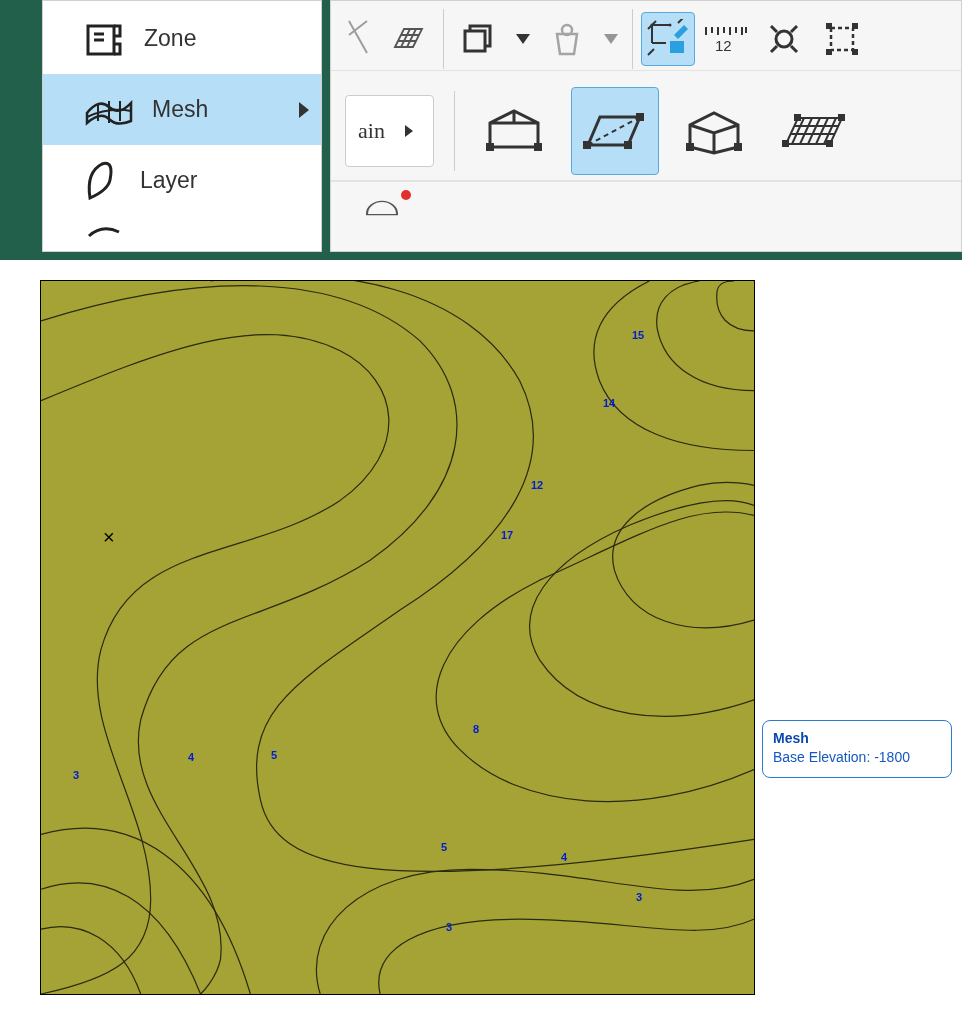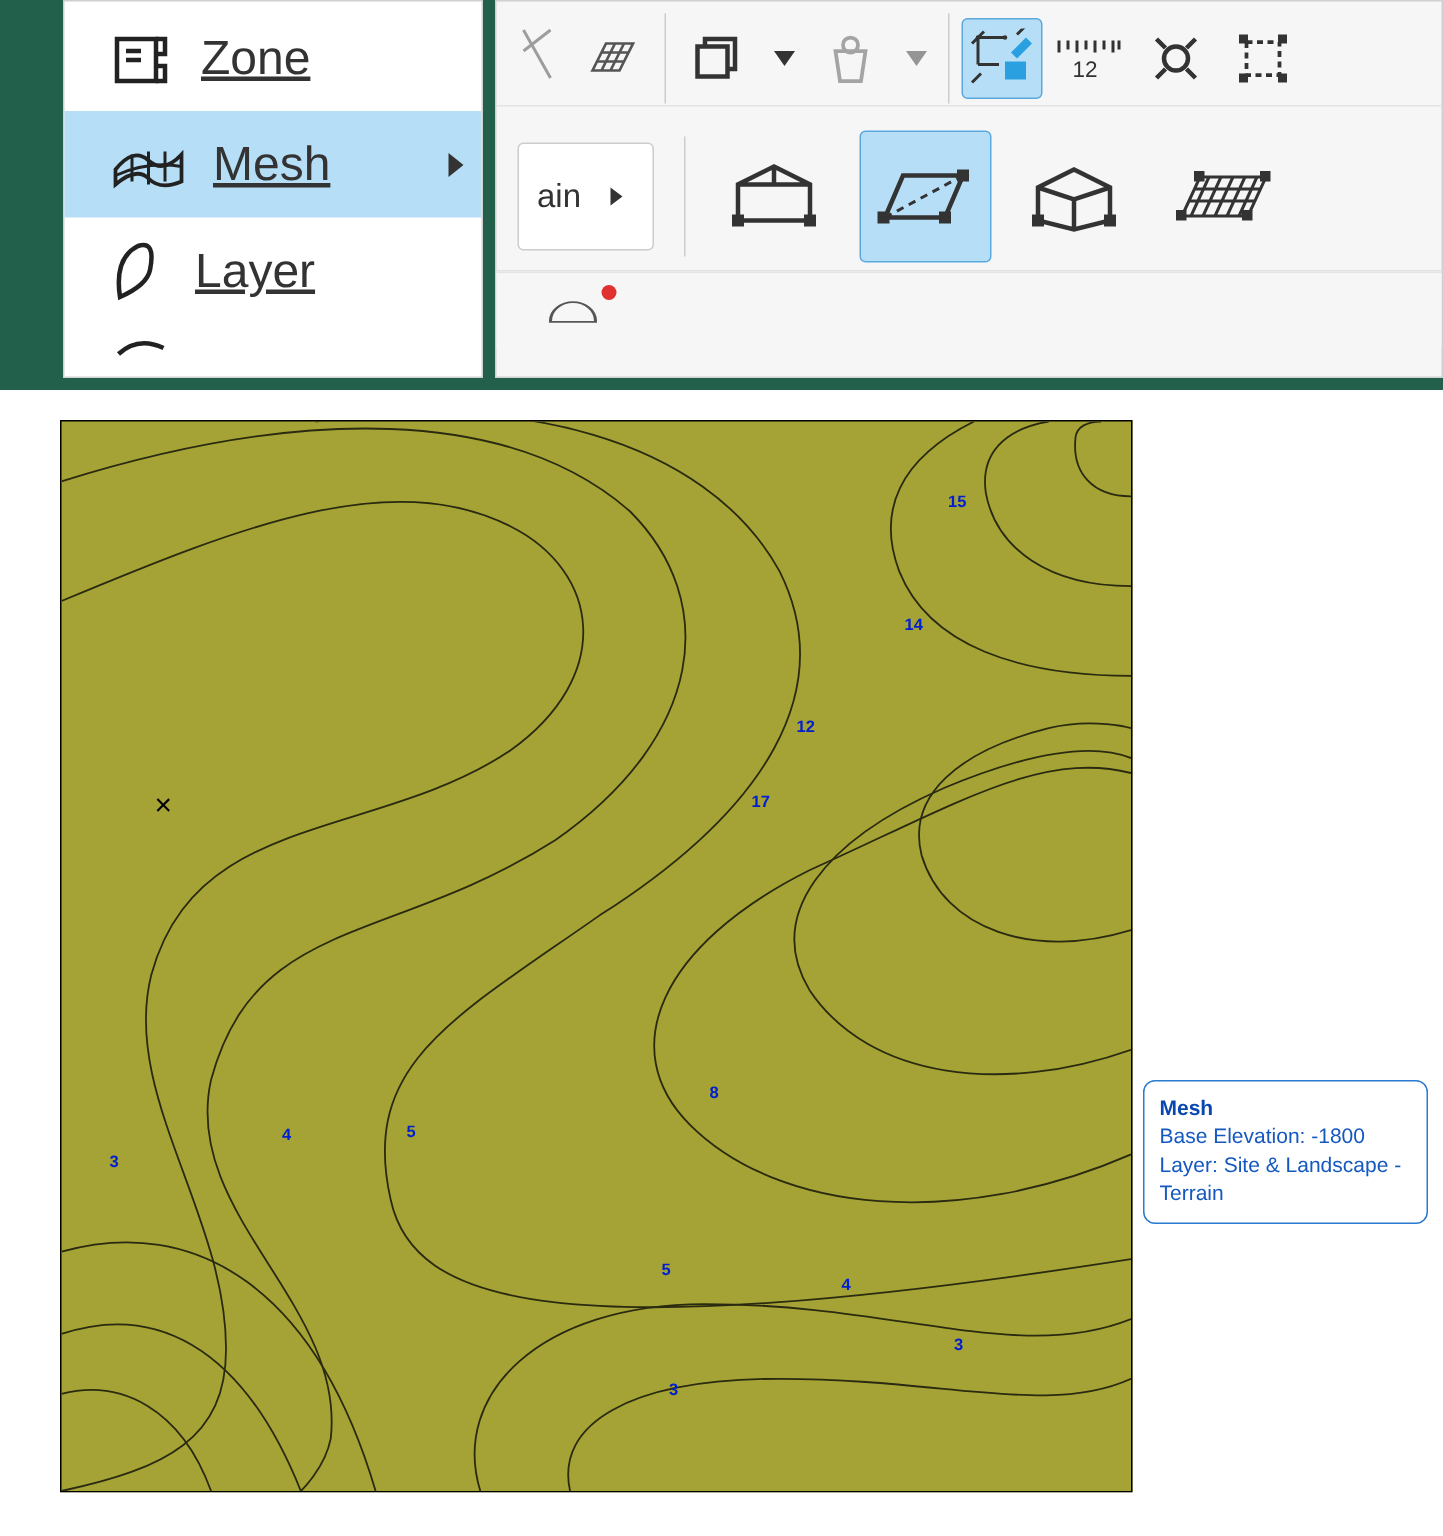--- a/index.html
+++ b/index.html
@@ -1,35 +1,35 @@
 <!DOCTYPE html>
 <html><head>
 <meta charset="utf-8">
 <style>
   * { box-sizing: border-box; margin: 0; padding: 0; }
   body { font-family: "Segoe UI", Arial, sans-serif; background: #fff; width: 962px; }
   .top-region { background: #23604b; padding: 0 0 8px 0; display: flex; gap: 0; height: 260px; }
   .toolbox { background: #fff; width: 280px; margin-left: 42px; border: 1px solid #d0d0d0; padding: 2px 0 0 0; }
-  .tool-item { display: flex; align-items: center; height: 71px; padding-left: 31px; gap: 18px; font-size: 32px; color: #333; cursor: pointer; position: relative; text-decoration: underline; }
+  .tool-item { display: flex; align-items: center; height: 71px; padding-left: 41px; gap: 18px; font-size: 23px; color: #333; cursor: pointer; position: relative; }
   .tool-item.selected { background: #b6dff7; }
   .tool-item.selected::after { content: ""; position: absolute; right: 12px; top: 50%; transform: translateY(-50%); border-left: 10px solid #333; border-top: 8px solid transparent; border-bottom: 8px solid transparent; }
   .tool-item.partial { height: 30px; }
   .tool-icon svg { display:block; }
   .toolbar-strip { background: #f6f6f6; flex: 1; border: 1px solid #d0d0d0; margin-left: 8px; position: relative; }
   .ribbon-row1 { display:flex; align-items:center; height:70px; padding: 6px 14px 0 14px; gap:4px; border-bottom:1px solid #e3e3e3;}
   .ribbon-row2 { display:flex; align-items:center; height:110px; padding: 10px 14px 0 14px; gap:12px; border-bottom:1px solid #e3e3e3;}
   .ribbon-bottom { height: 50px; background:#f6f6f6; border-top:1px solid #e3e3e3; position:relative; }
   .ribbon-bottom::before { content:""; position:absolute; left:35px; top:14px; width:28px; height:20px; border:2px solid #555; border-radius:50% 50% 0 0 / 90% 90% 0 0; transform:scaleY(.6);}
   .red-dot { position:absolute; left:70px; top:8px; width:10px; height:10px; background:#e03030; border-radius:50%; }
   .ribbon-btn { width:54px; height:54px; display:flex; align-items:center; justify-content:center; border:1px solid transparent; border-radius:4px; cursor:pointer; }
   .ribbon-btn.sel { background:#b6dff7; border-color:#5aa9de; }
   .ribbon-btn.big { width:88px; height:88px; }
   .sep { width:1px; height:60px; background:#ccc; margin:0 4px; }
   .drop-caret { width:0;height:0;border-left:7px solid transparent;border-right:7px solid transparent;border-top:10px solid #333; margin:0 6px; cursor:pointer;}
-  .terrain-chip { display:flex; align-items:center; gap:14px; padding:0 20px 0 12px; height:72px; background:#fff; border:1px solid #ccc; border-radius:4px; font-size:22px; color:#333; margin-right:4px; cursor:pointer; position:relative;}
+  .terrain-chip { display:flex; align-items:center; gap:14px; padding:0 20px 0 12px; height:72px; background:#fff; border:1px solid #ccc; border-radius:4px; font-size:22px; color:#333; margin-right:4px; cursor:pointer; position:relative;font-family:Liberation Serif, serif;}
   .terrain-chip::after { content:""; border-left:8px solid #333; border-top:6px solid transparent; border-bottom:6px solid transparent; margin-left:6px;}
   .canvas-area { padding: 20px 0 0 40px; position:relative; }
   .contour-box { width:715px; height:715px; border:1px solid #000; background:#a5a236; position:relative; overflow:hidden;}
   .contour-box svg { position:absolute; inset:0; }
   .small-x { position:absolute; color:#000; font-size:20px; font-weight:400; }
   .clabel { position:absolute; color:#0020d0; font-size:11px; font-weight:600; }
   .tooltip { position:absolute; left:762px; top:460px; width:190px; background:#fff; border:1px solid #2a7ad0; border-radius:8px; padding:8px 10px 10px 10px; font-size:14px; color:#1458c0; line-height:1.35;}
   .tooltip .tt-title { font-weight:700; color:#0a48b0; }
 </style>
 </head>
@@ -192,31 +192,30 @@
         <path d="M715 490 C 600 540 480 530 420 470 C 370 420 400 350 500 300 C 600 255 655 220 715 235"></path>
         <path d="M715 170 C 640 170 580 150 560 100 C 545 60 560 25 610 0"></path>
         <path d="M715 110 C 660 110 625 85 618 48 C 614 22 630 5 660 0"></path>
         <path d="M715 50 C 690 50 675 35 678 10 C 679 4 685 0 695 0"></path>
         <path d="M715 420 C 630 450 540 440 500 380 C 470 330 510 280 590 245 C 650 220 690 215 715 225"></path>
         <path d="M715 340 C 650 360 590 340 575 290 C 565 250 600 220 660 205 C 690 198 715 205 715 205"></path>
       </g>
     </svg>
     <span class="small-x" style="left:62px; top:245px;">×</span>
     <span class="clabel" style="left:591px; top:48px;">15</span>
-    <span class="clabel" style="left:562px; top:130px;">14</span>
+    <span class="clabel" style="left:562px; top:116px;">14</span>
     <span class="clabel" style="left:490px; top:198px;">12</span>
     <span class="clabel" style="left:460px; top:248px;">17</span>
     <span class="clabel" style="left:432px; top:442px;">8</span>
     <span class="clabel" style="left:400px; top:560px;">5</span>
     <span class="clabel" style="left:520px; top:570px;">4</span>
     <span class="clabel" style="left:595px; top:610px;">3</span>
     <span class="clabel" style="left:405px; top:640px;">3</span>
     <span class="clabel" style="left:230px; top:468px;">5</span>
     <span class="clabel" style="left:147px; top:470px;">4</span>
     <span class="clabel" style="left:32px;  top:488px;">3</span>
   </div>
 
   <div class="tooltip">
     <div class="tt-title">Mesh</div>
     <div>Base Elevation: -1800</div>
-    <div>Layer: Site &amp; Landscape - Terrain</div>
   </div>
 </div>
 
 </body></html>

